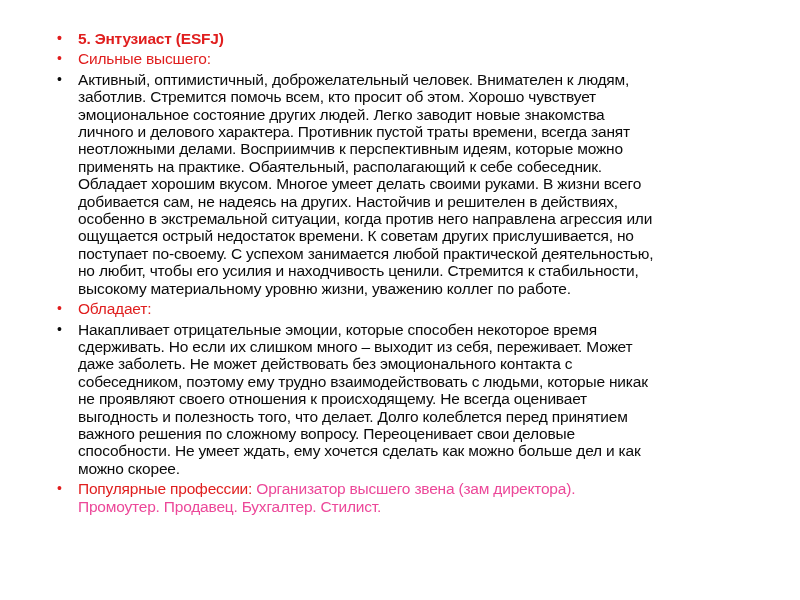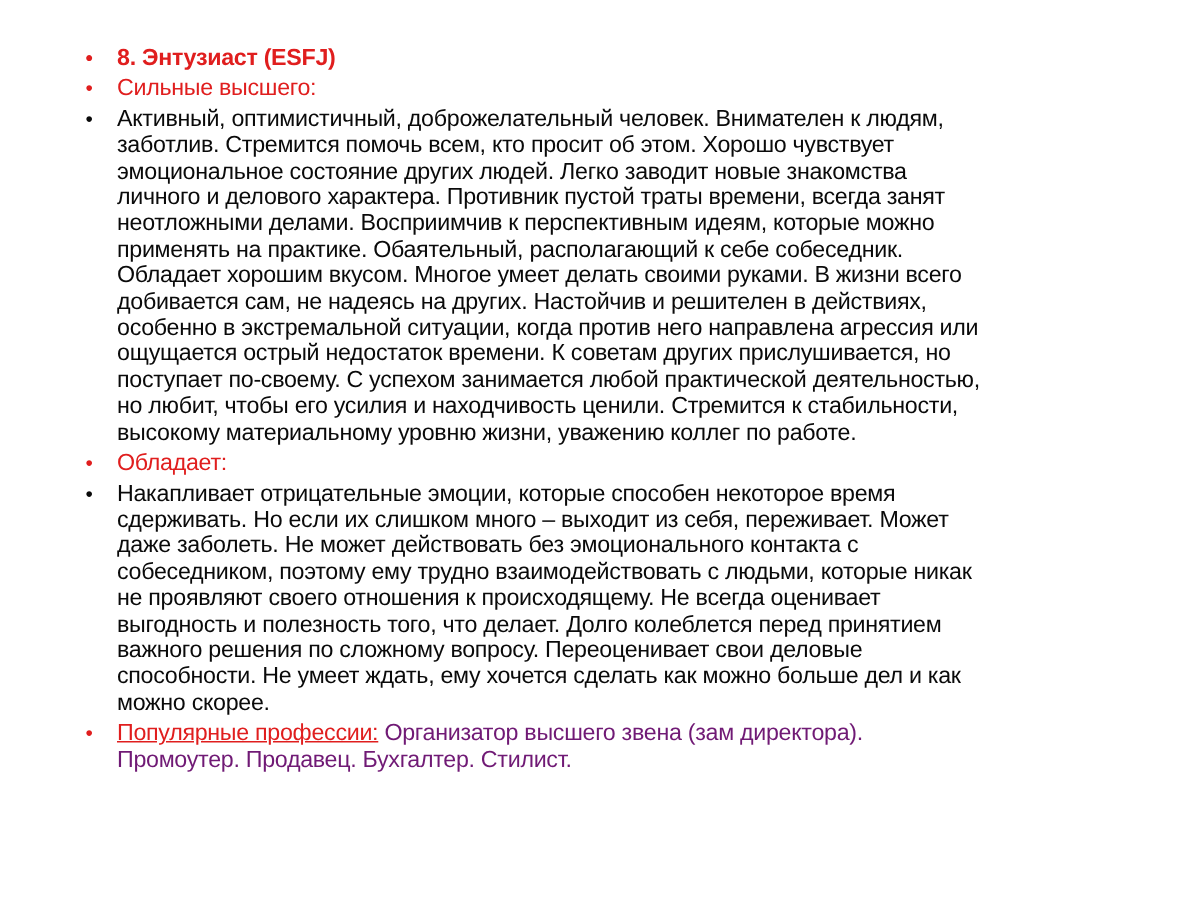--- a/index.html
+++ b/index.html
@@ -52,36 +52,35 @@
     font-weight: bold;
   }
   li.style-heading {
     color: var(--accent);
   }
   li.style-mixed {
     color: var(--accent);
   }
   .mixed-label {
     color: var(--accent);
-    text-decoration: underline;
   }
   .mixed-rest {
-    color: #701a75;
+    color: #ec4899;
     white-space: pre-wrap;
   }
 </style>
 </head>
 <body style="background: rgb(255, 255, 255);">
 
 <div class="slide">
   <ul class="bullet-list">
 
     <li class="bullet-item style-title">
       <span class="marker">•</span>
-      <span class="item-text">8. Энтузиаст (ESFJ)</span>
+      <span class="item-text">5. Энтузиаст (ESFJ)</span>
     </li>
 
     <li class="bullet-item style-heading">
       <span class="marker">•</span>
       <span class="item-text">Сильные высшего:</span>
     </li>
 
     <li class="bullet-item style-body">
       <span class="marker">•</span>
       <span class="item-text">Активный, оптимистичный, доброжелательный человек. Внимателен к людям,

